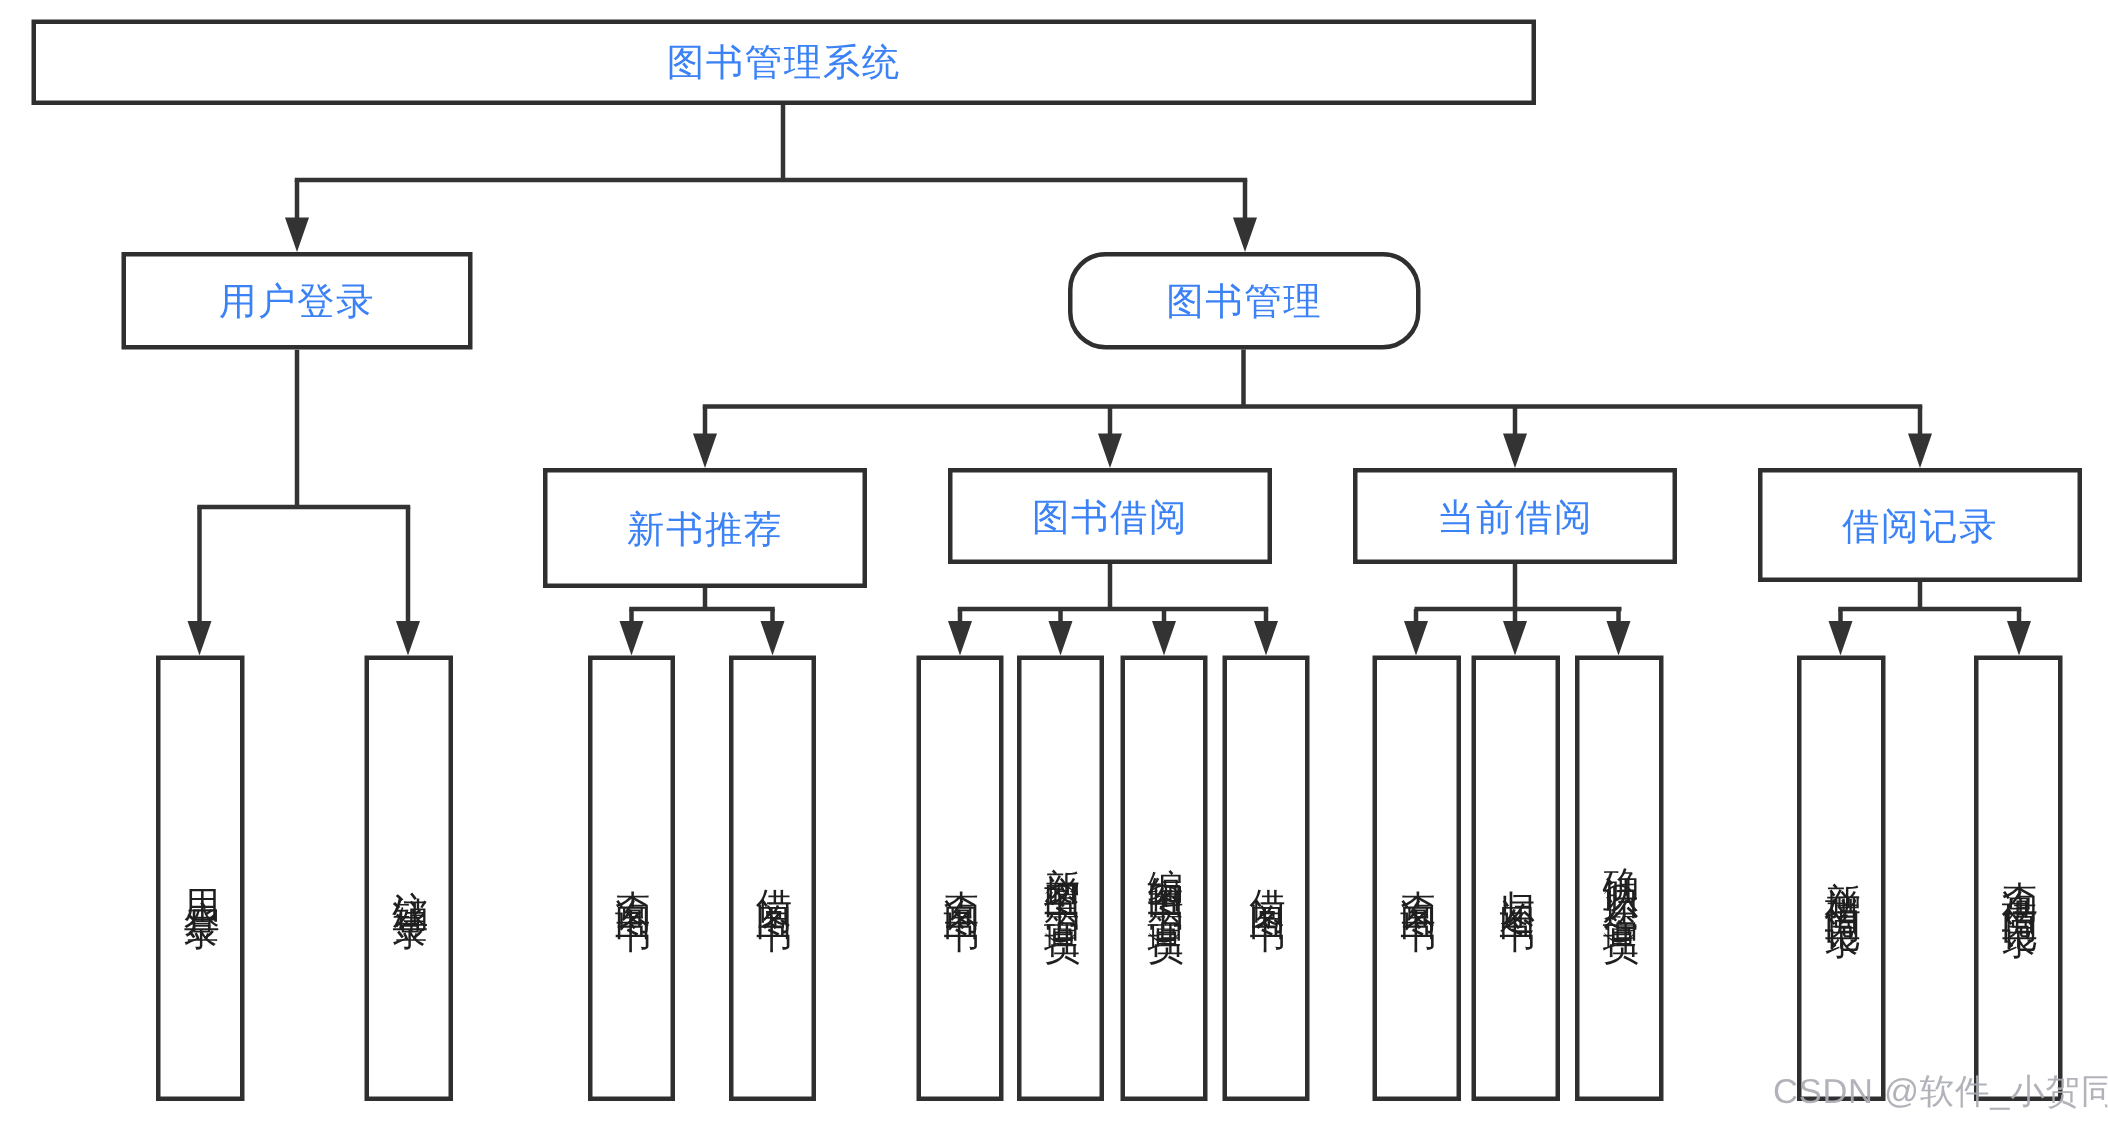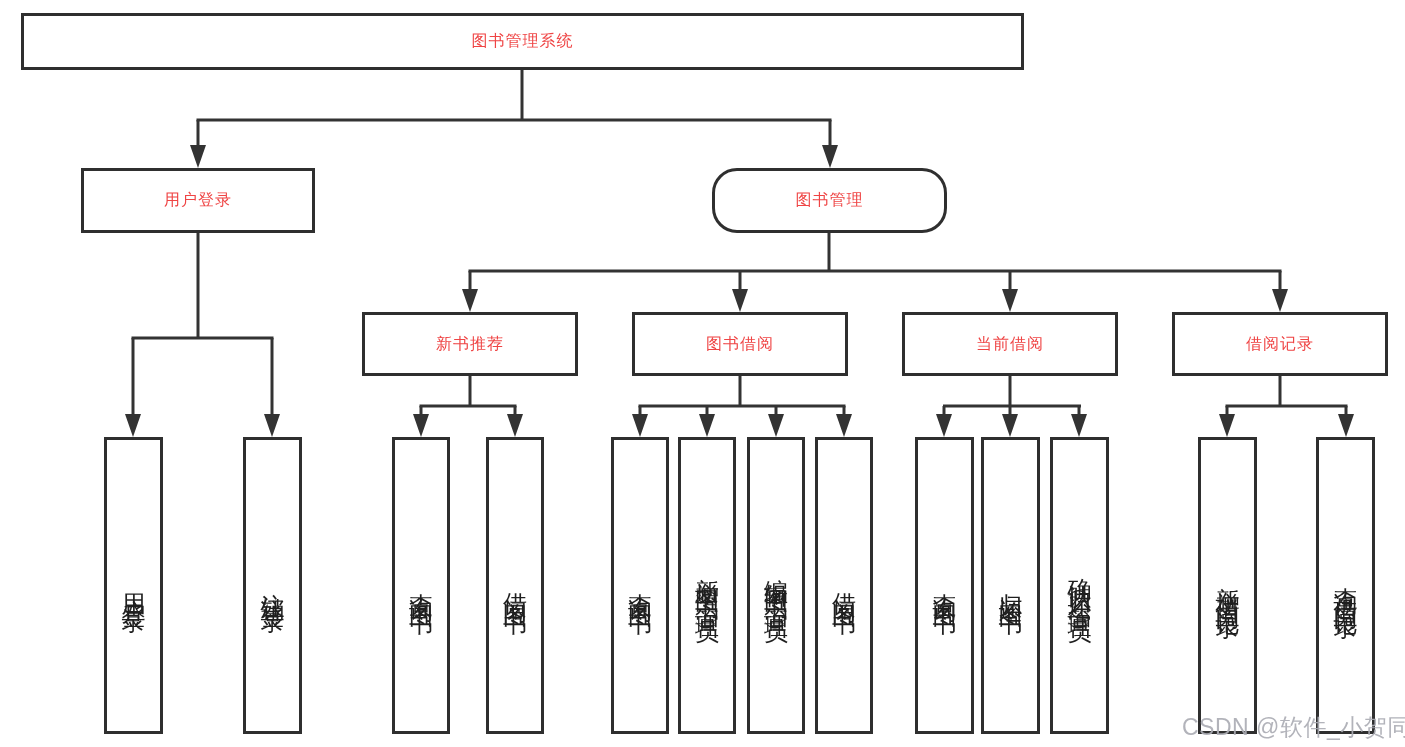--- a/index.html
+++ b/index.html
@@ -20,41 +20,41 @@
     position: absolute;
     box-sizing: border-box;
     border: 3px solid #2f2f2f;
     background: #ffffff;
     display: flex;
     align-items: center;
     justify-content: center;
     color: #1f1f1f;
   }
   .hlabel {
-    font-size: 16px;
+    font-size: 25px;
     letter-spacing: 1px;
     white-space: nowrap;
-    color: #ef4444;
+    color: #3b82f6;
   }
   .vlabel {
     writing-mode: vertical-rl;
     font-size: 24px;
     letter-spacing: 6px;
     line-height: 1;
     color: #1f1f1f;
     white-space: nowrap;
   }
   
   .n-root            { left: 21px;   top: 13px;  width: 1003px; height: 57px; }
   .n-user-login      { left: 81px;   top: 168px; width: 234px;  height: 65px; }
   .n-book-mgmt       { left: 712px;  top: 168px; width: 235px;  height: 65px; border-radius: 25px; }
-  .n-new-book        { left: 362px;  top: 312px; width: 216px;  height: 64px; }
+  .n-new-book        { left: 362px;  top: 312px; width: 216px;  height: 80px; }
   .n-book-borrow     { left: 632px;  top: 312px; width: 216px;  height: 64px; }
   .n-current-borrow  { left: 902px;  top: 312px; width: 216px;  height: 64px; }
-  .n-borrow-record   { left: 1172px; top: 312px; width: 216px;  height: 64px; }
+  .n-borrow-record   { left: 1172px; top: 312px; width: 216px;  height: 76px; }
   .leaf { top: 437px; height: 297px; }
   .n-ul-login        { left: 104px;  width: 59px; }
   .n-ul-logout       { left: 243px;  width: 59px; }
   .n-nb-query        { left: 392px;  width: 58px; }
   .n-nb-borrow       { left: 486px;  width: 58px; }
   .n-bb-query        { left: 611px;  width: 58px; }
   .n-bb-add          { left: 678px;  width: 58px; }
   .n-bb-edit         { left: 747px;  width: 58px; }
   .n-bb-borrow       { left: 815px;  width: 58px; }
   .n-cb-query        { left: 915px;  width: 59px; }

